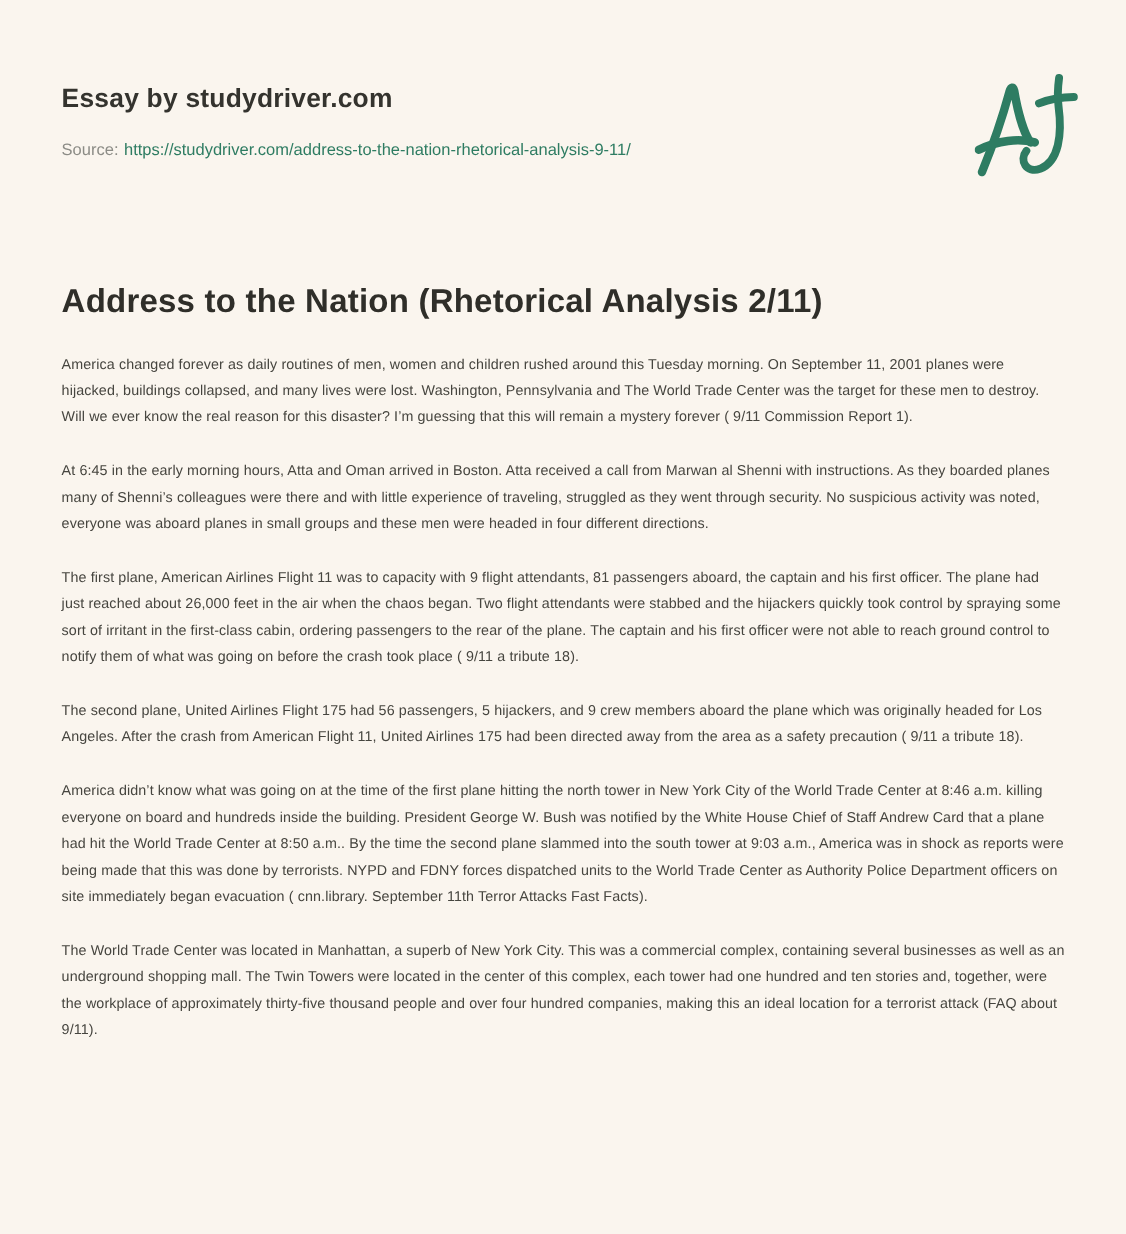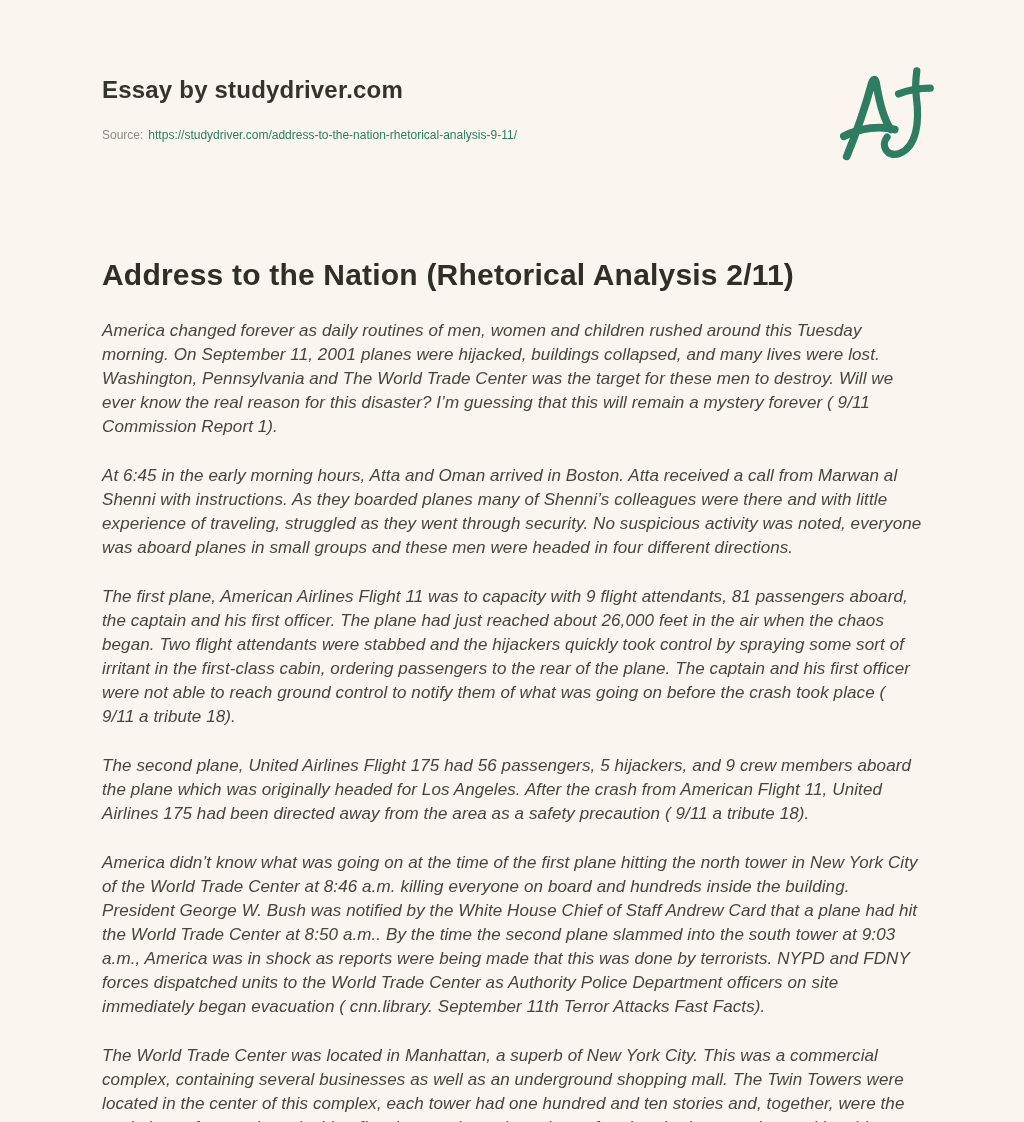--- a/index.html
+++ b/index.html
@@ -10,42 +10,42 @@
   body {
     width: 1024px;
     height: 1122px;
     overflow: hidden;
     background: #faf5ee;
     font-family: "Liberation Sans", sans-serif;
   }
   .page {
     width: 1024px;
     height: 1122px;
-    padding: 0 102px;
+    padding: 0 56px;
     overflow: hidden;
   }
   .doc-header {
     display: flex;
     justify-content: space-between;
     align-items: flex-start;
     margin-top: 64px;
     min-height: 106px;
   }
   .header-left {
     padding-top: 12px;
   }
   .byline {
     font-size: 24px;
     font-weight: 700;
     color: #34332e;
     letter-spacing: 0.2px;
     margin: 0 0 24px 0;
   }
   .source-line {
-    font-size: 12px;
+    font-size: 15px;
     margin: 0;
     white-space: nowrap;
   }
   .source-label {
     color: #8c8c86;
     margin-right: 5px;
   }
   .source-link {
     color: #2e7c62;
     text-decoration: none;
@@ -62,26 +62,25 @@
     display: block;
   }
   .essay-title {
     font-size: 30px;
     font-weight: 700;
     color: #2f2e29;
     letter-spacing: 0.2px;
     margin: 88px 0 27px 0;
   }
   .essay-body p {
-    font-size: 17px;
+    font-size: 13px;
     line-height: 24px;
     color: #46453f;
     margin: 0 0 25px 0;
     letter-spacing: 0.1px;
-    font-style: italic;
   }
 </style>
 </head>
 <body>
 
 <div class="page">
 
   <div class="doc-header">
     <div class="header-left">
       <h2 class="byline">Essay by studydriver.com</h2>

